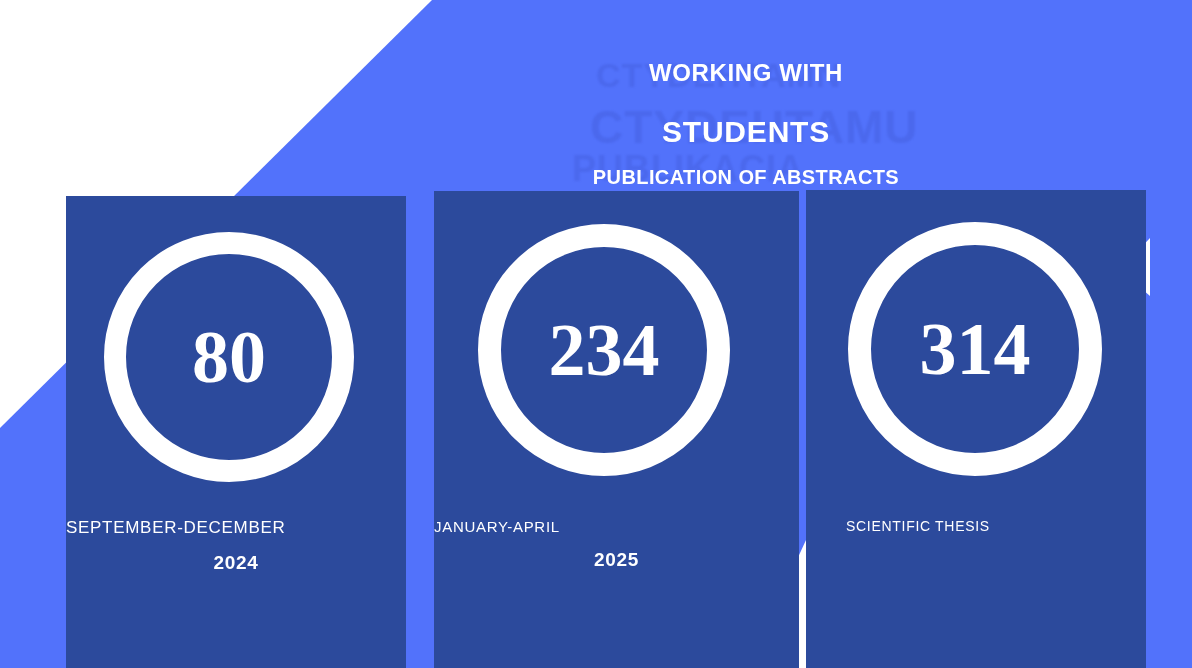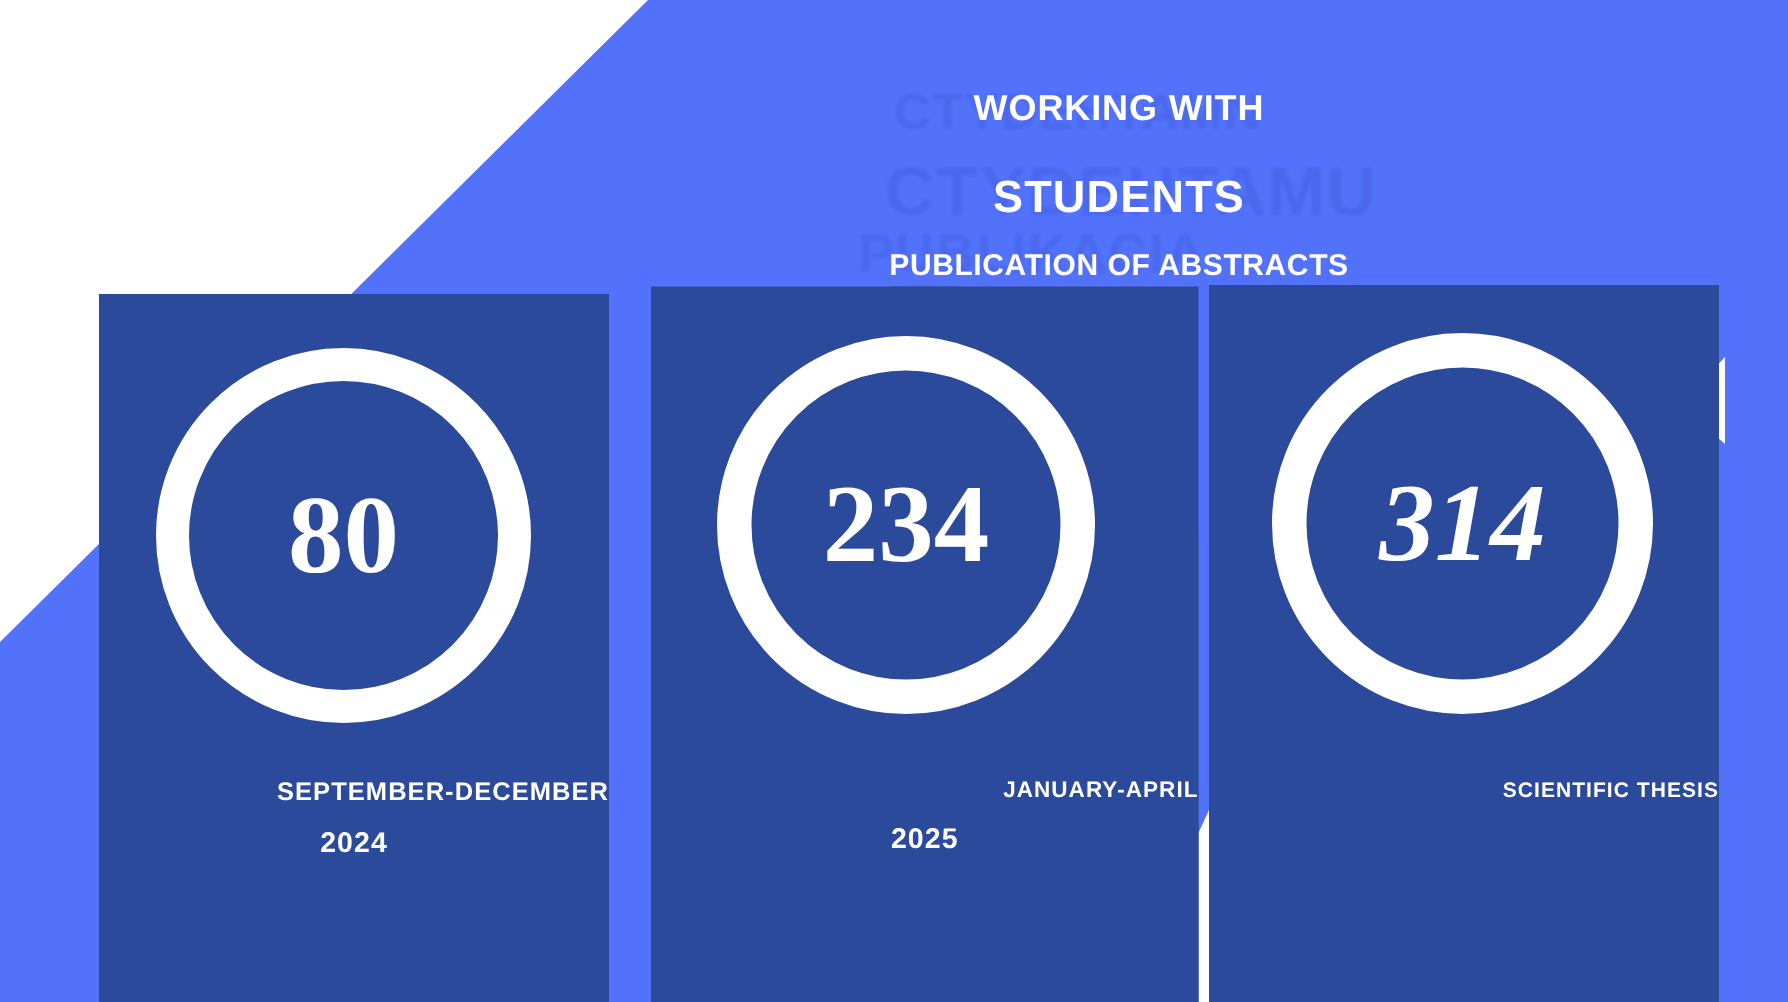--- a/index.html
+++ b/index.html
@@ -144,23 +144,23 @@
     justify-content: center;
     color: #ffffff;
     font-family: "Liberation Serif", "DejaVu Serif", serif;
     font-weight: 700;
     line-height: 1;
   }
 
   .pillar-label {
     position: absolute;
     width: 100%;
-    text-align: right;
-    color: #ffffff;
-    font-weight: 700;
+    text-align: left;
+    color: #ffffff;
+    font-weight: 400;
     letter-spacing: 0.7px;
     white-space: nowrap;
   }
   .pillar-sub {
     position: absolute;
     width: 100%;
     text-align: center;
     color: #ffffff;
     font-weight: 700;
     letter-spacing: 0.7px;
@@ -212,22 +212,22 @@
     height: 478px;
     border-radius: 170px 170px 0 0;
   }
   #ring-3 {
     left: 42px;
     top: 32px;
     width: 254px;
     height: 254px;
     border-width: 23px;
   }
-  #ring-3 .ring-number { font-size: 74px; font-style: italic; }
-  #label-3 { top: 328px; font-size: 14px; }
+  #ring-3 .ring-number { font-size: 74px; }
+  #label-3 { top: 328px; font-size: 14px; padding-left: 40px; }
 </style>
 </head>
 <body>
 
 <div id="stage">
 
   <div class="bg-white"></div>
   <div class="bg-blue-diag"></div>
   <div class="wedge-white-bottom"></div>
   <div class="wedge-white-right"></div>

